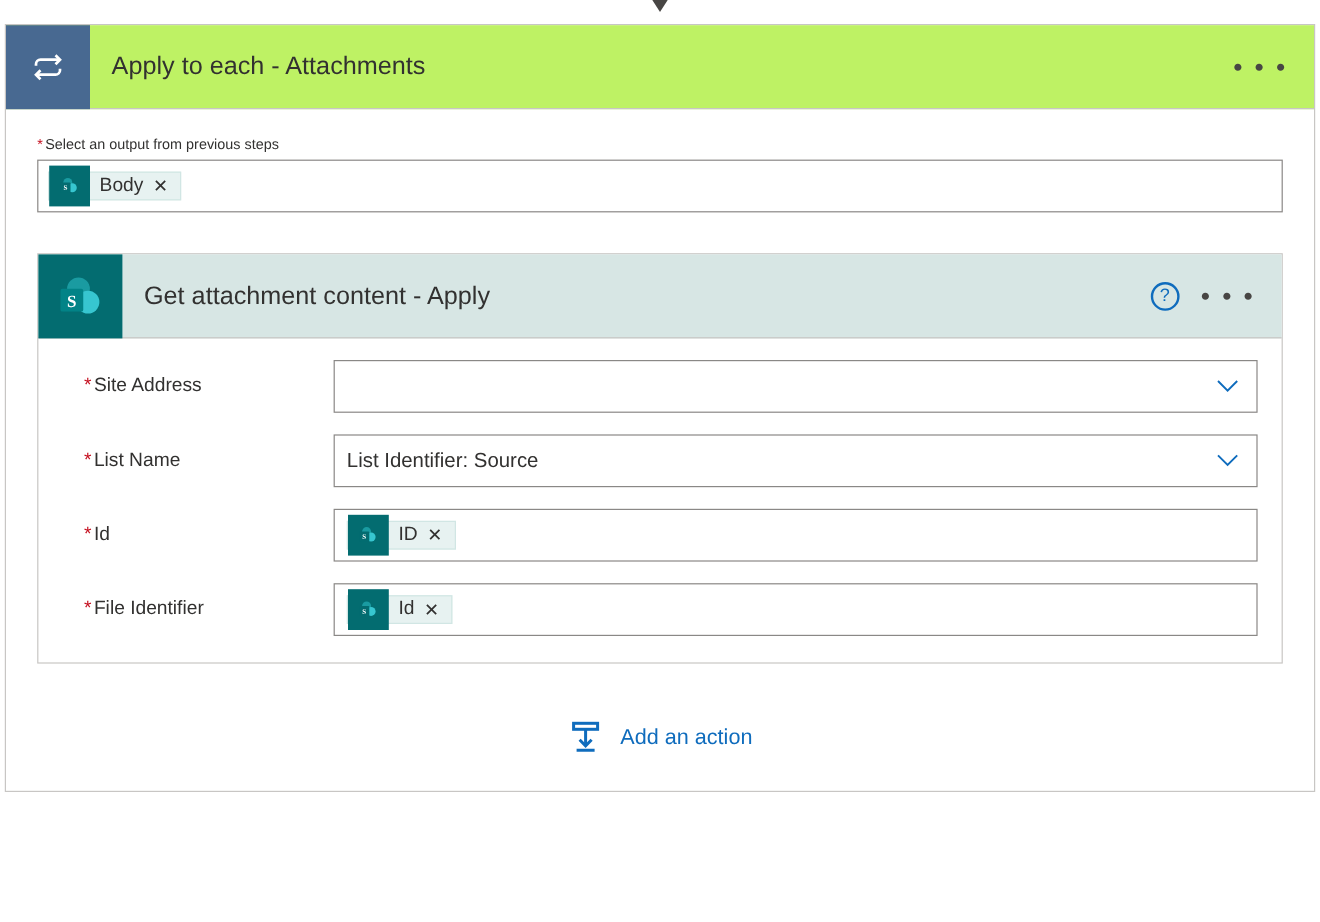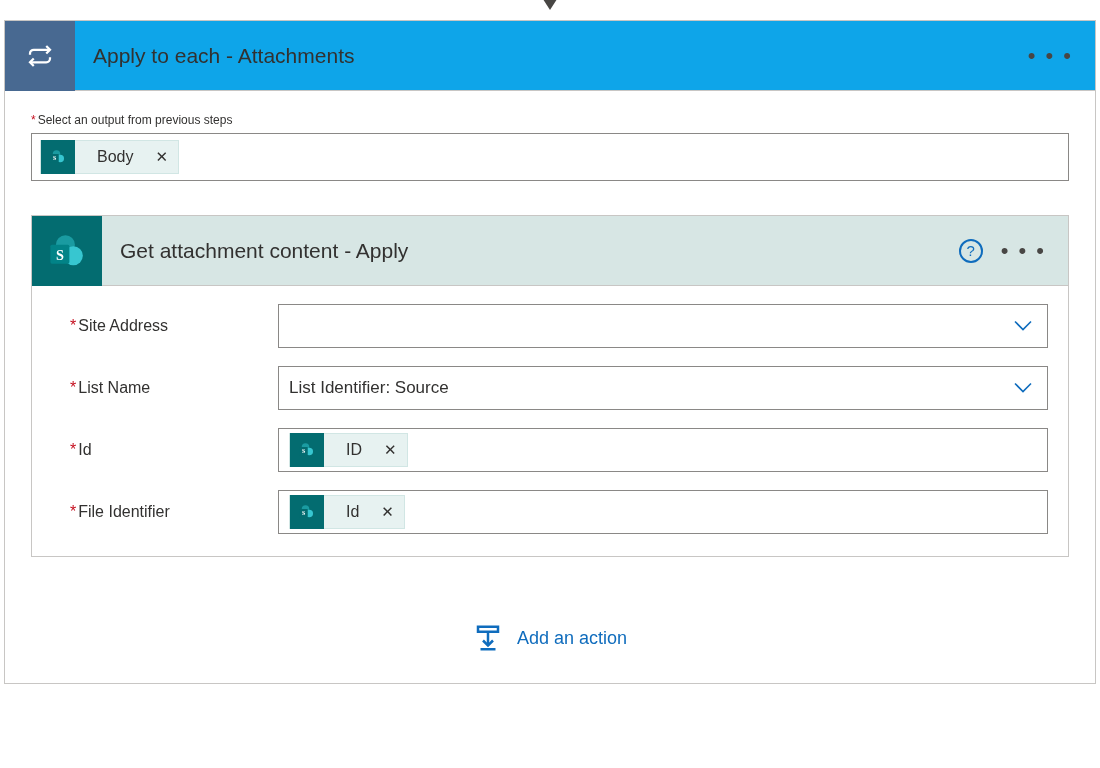--- a/index.html
+++ b/index.html
@@ -24,21 +24,21 @@
   .connector-tri {
     display: inline-block;
     width: 0; height: 0;
     border-left: 9px solid transparent;
     border-right: 9px solid transparent;
     border-top: 14px solid #484644;
   }
   .outer-header {
     display: flex;
     align-items: center;
-    background: #0ea5e9;
+    background: #bef264;
     border-bottom: 1px solid #c8c6c4;
     height: 70px;
   }
   .outer-icon {
     width: 70px; height: 70px;
     background: #486991;
     display: flex; align-items: center; justify-content: center;
     color: #fff;
   }
   .header-title {
@@ -86,22 +86,22 @@
     display: flex;
     align-items: center;
     gap: 6px;
     background: #fff;
   }
   .sp-token {
     display: inline-flex;
     align-items: center;
     background: #e7f2f1;
     border: 1px solid #d1e6e4;
-    height: 34px;
-    gap: 22px;
+    height: 24px;
+    gap: 8px;
     padding-right: 10px;
     font-size: 16px;
   }
   .sp-token-icon {
     width: 34px; height: 34px;
     background: #036c70;
     display: flex; align-items: center; justify-content: center;
     color: #fff;
   }
   .token-x {
@@ -160,21 +160,21 @@
     position: absolute;
     right: 14px;
     top: 50%;
     transform: translateY(-50%);
     color: #0f6cbd;
     font-size: 18px;
     pointer-events: none;
   }
   .add-action {
     text-align: center;
-    margin-top: 66px;
+    margin-top: 46px;
     font-size: 18px;
     color: #0f6cbd;
     cursor: pointer;
     display: flex;
     align-items: center;
     justify-content: center;
     gap: 14px;
   }
   .add-action-icon {
     color: #0f6cbd;

